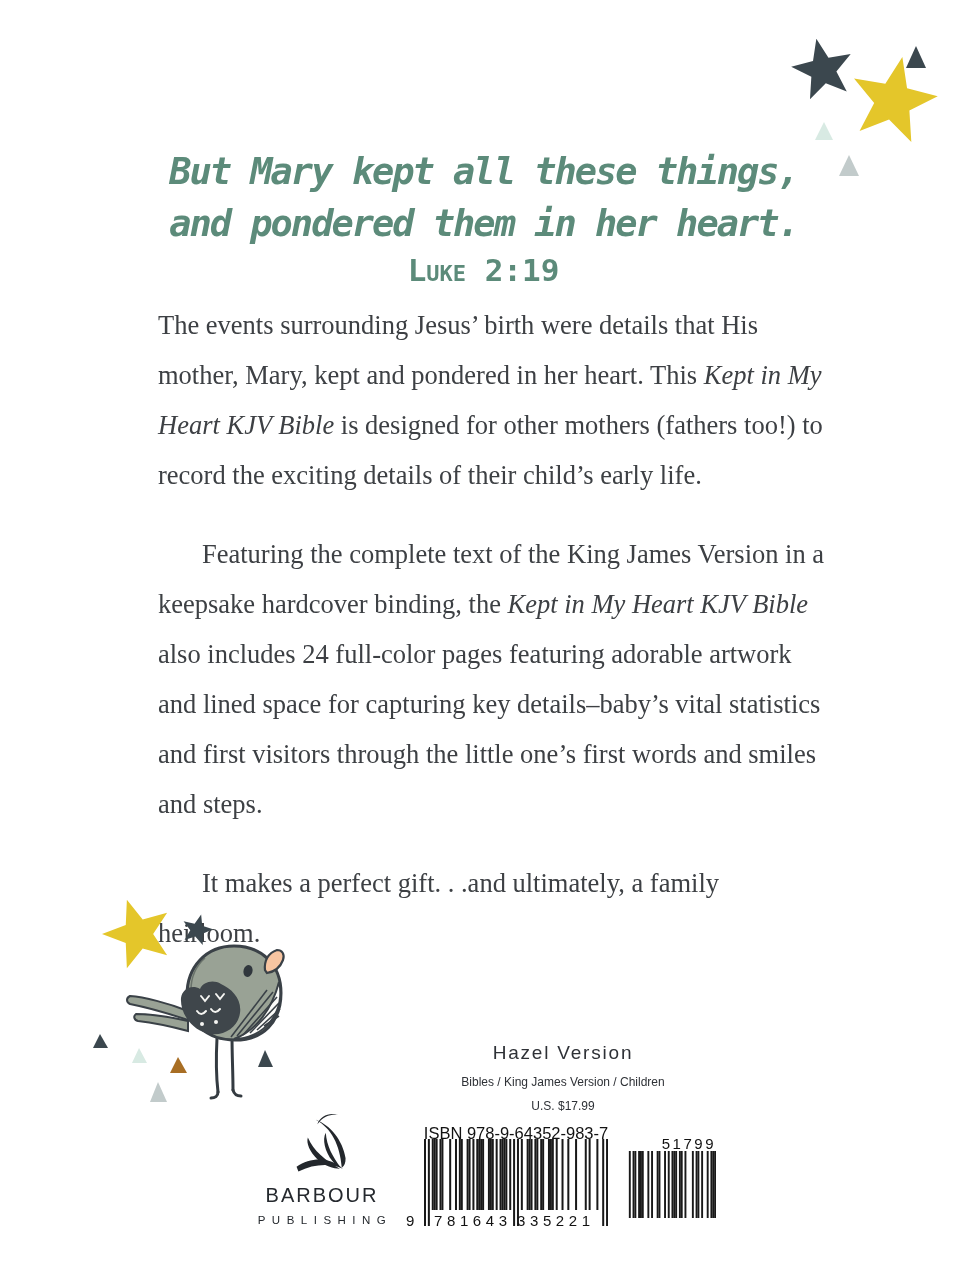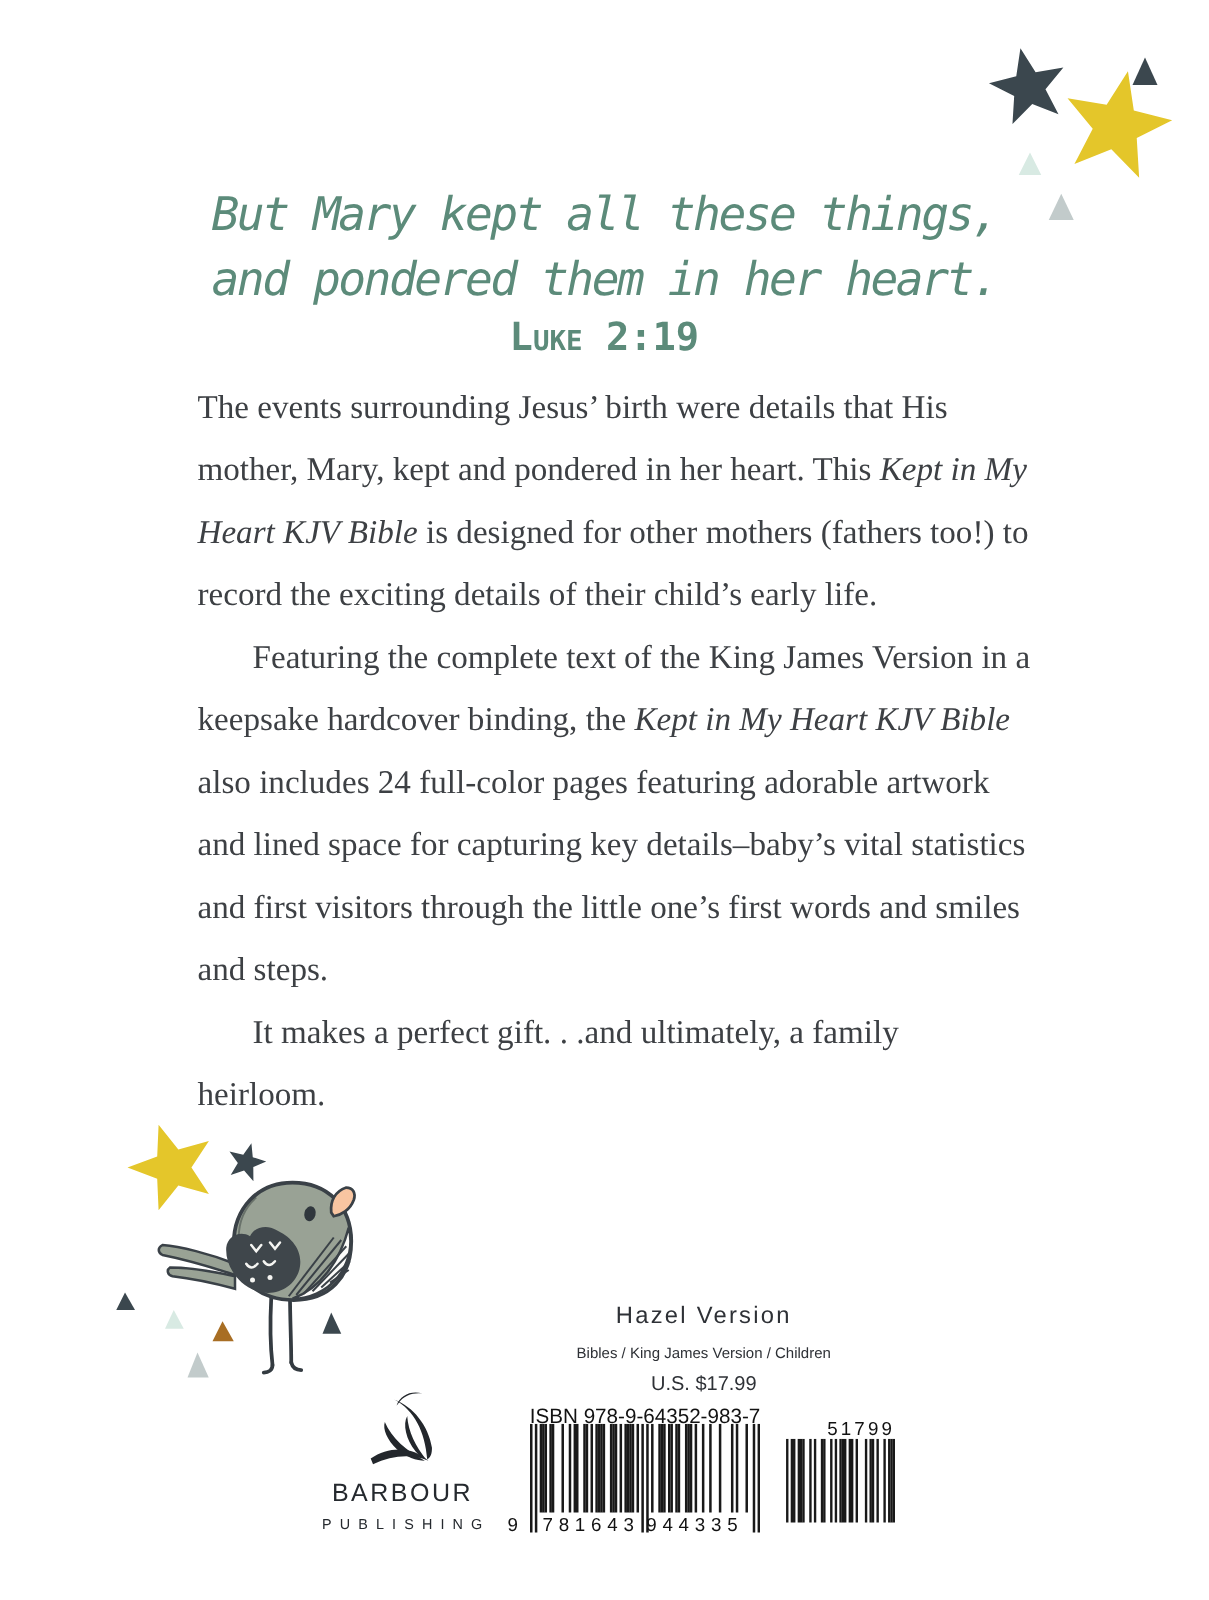--- a/index.html
+++ b/index.html
@@ -5,38 +5,38 @@
   html,body{margin:0;padding:0;background:#fff;}
   .cover{position:relative;width:967px;height:1280px;background:#ffffff;overflow:hidden;
          font-family:"Liberation Sans", sans-serif;}
 
   
   .stars-top{position:absolute;left:755px;top:28px;}
   .bird{position:absolute;left:70px;top:885px;}
 
   
   .scripture{position:absolute;top:146px;left:0;width:967px;text-align:center;color:#5c8b7a;}
-  .scripture .line{font-family:"DejaVu Sans Mono", monospace;font-style:italic;font-weight:normal;
+  .scripture .line{font-family:"DejaVu Sans Mono", monospace;font-style:italic;font-weight:bold;
                    font-size:37px;line-height:52px;letter-spacing:-2px;}
   .scripture .ref{margin-top:2px;font-family:"DejaVu Sans Mono", monospace;font-weight:bold;
                   font-size:31px;font-variant:small-caps;}
 
   
   .description{position:absolute;left:158px;top:300px;width:668px;
                font-family:"Liberation Serif", serif;font-size:26.5px;line-height:50px;
                color:#3d4044;}
   .description p{margin:0;}
-  .description p.indent{text-indent:44px;}
+  .description p.indent{text-indent:44px;margin-top:29px;}
   .description em{font-style:italic;}
 
   
   .footer-info{position:absolute;left:403px;top:1042px;width:320px;text-align:center;color:#2e3136;}
   .footer-info .author{font-size:19px;letter-spacing:1.8px;margin-bottom:11px;}
   .footer-info .category{font-size:12px;margin-bottom:10px;}
-  .footer-info .price{font-size:16px;}
+  .footer-info .price{font-size:12px;}
 
   
   .logo{position:absolute;left:247px;top:1110px;width:150px;text-align:center;color:#25292e;}
   .logo svg{display:block;margin:0 auto;}
   .logo .name{font-size:20px;letter-spacing:2px;font-weight:400;margin-top:2px;}
   .logo .division{font-size:11.5px;letter-spacing:6.5px;margin-top:7px;padding-left:6px;}
 
   
   .isbn-label{position:absolute;left:410px;top:1124px;width:212px;text-align:center;
               font-size:16.5px;color:#121212;}
@@ -201,21 +201,21 @@
       <rect x="143.33" y="0" width="2.00" height="71" fill="#191919"></rect>
       <rect x="151.07" y="0" width="2.00" height="71" fill="#191919"></rect>
       <rect x="160.76" y="0" width="2.00" height="71" fill="#191919"></rect>
       <rect x="164.63" y="0" width="2.00" height="71" fill="#191919"></rect>
       <rect x="172.38" y="0" width="2.00" height="71" fill="#191919"></rect>
       <rect x="178.19" y="0" width="2.00" height="87" fill="#191919"></rect>
       <rect x="182.06" y="0" width="2.00" height="87" fill="#191919"></rect>
     </svg>
   <div class="digits d9">9</div>
   <div class="digits d1">781643</div>
-  <div class="digits d2">944335</div>
+  <div class="digits d2">335221</div>
   <div class="addon-digits">51799</div>
   <svg id="addon-barcode" width="89" height="68" aria-hidden="true">
       <rect x="1.85" y="0" width="1.91" height="67" fill="#191919"></rect>
       <rect x="5.56" y="0" width="1.91" height="67" fill="#191919"></rect>
       <rect x="7.42" y="0" width="1.91" height="67" fill="#191919"></rect>
       <rect x="11.13" y="0" width="1.91" height="67" fill="#191919"></rect>
       <rect x="12.98" y="0" width="1.91" height="67" fill="#191919"></rect>
       <rect x="14.83" y="0" width="1.91" height="67" fill="#191919"></rect>
       <rect x="20.40" y="0" width="1.91" height="67" fill="#191919"></rect>
       <rect x="24.10" y="0" width="1.91" height="67" fill="#191919"></rect>

